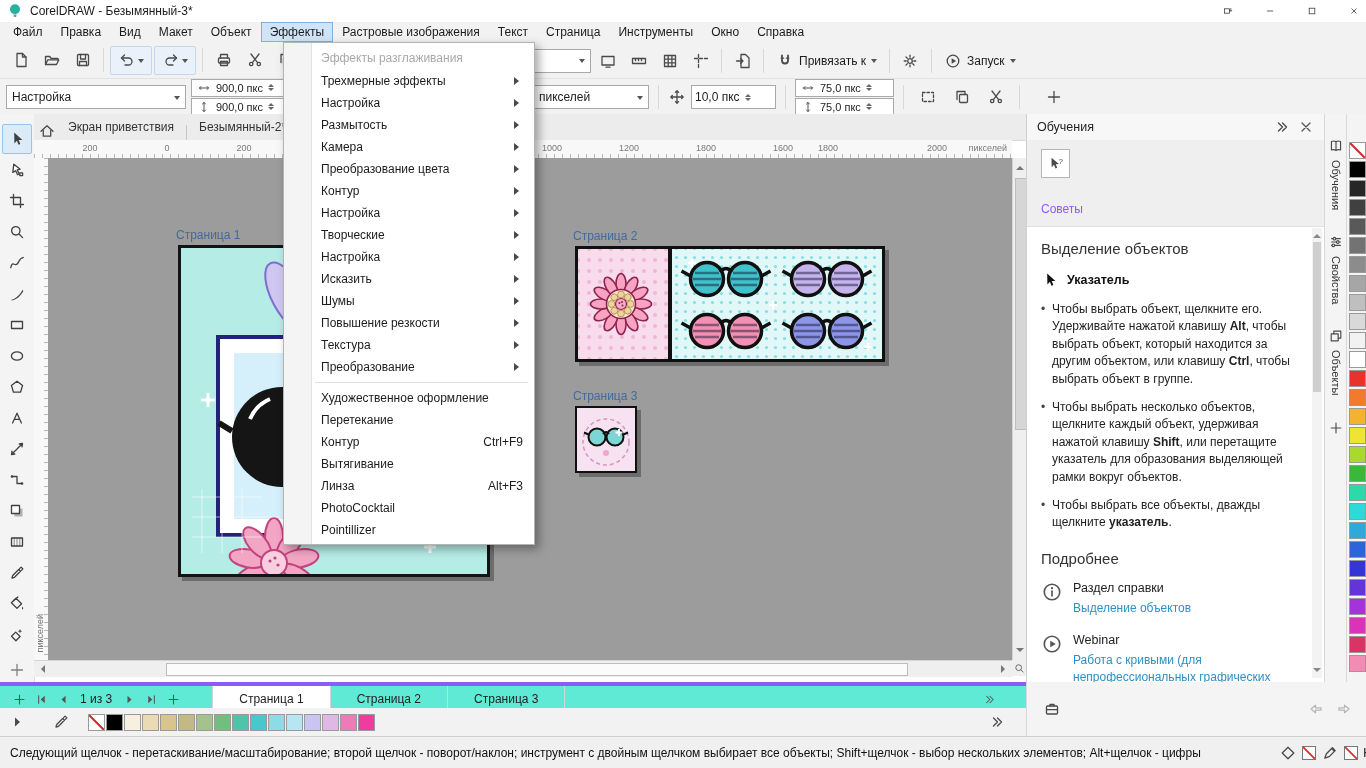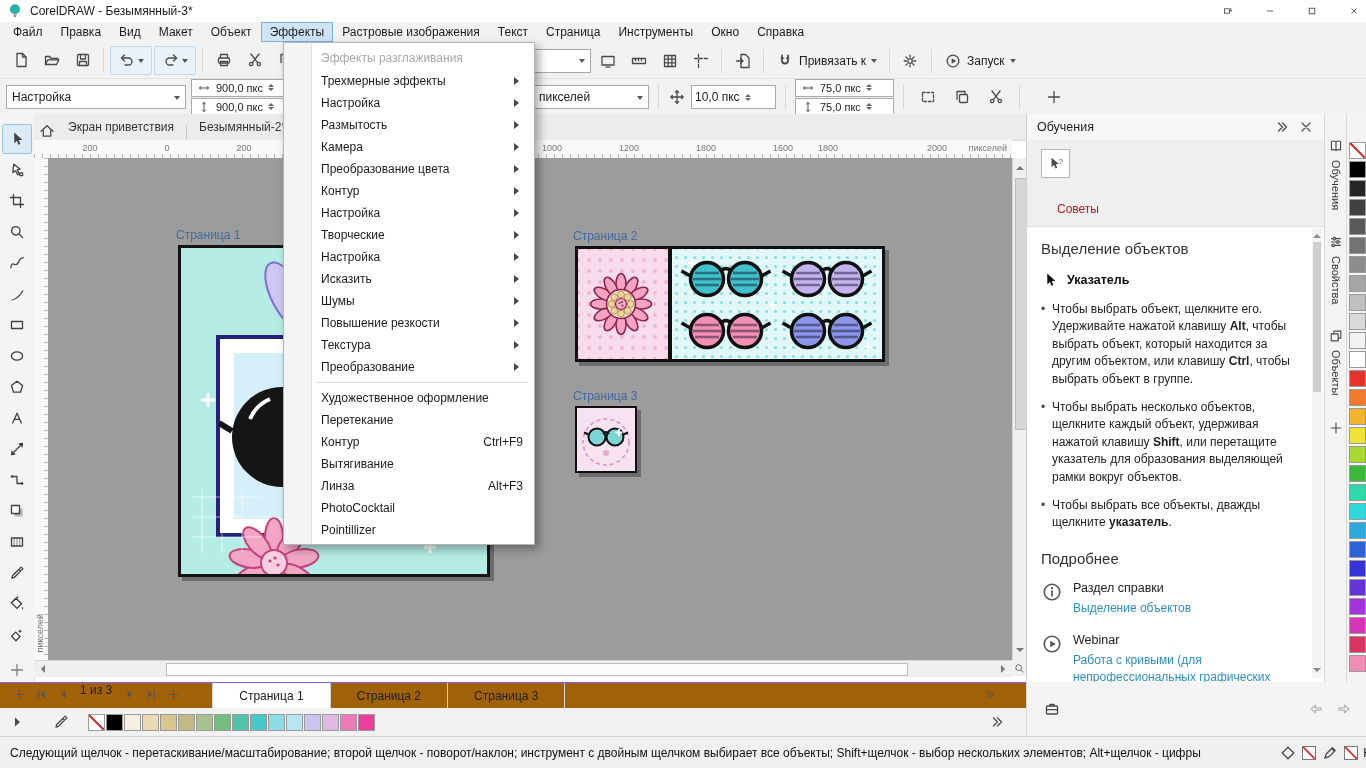--- a/index.html
+++ b/index.html
@@ -76,21 +76,21 @@
   .sarrow{position:absolute;width:0;height:0;border:4px solid transparent}
   #zoom-corner{position:absolute;left:1012px;top:660px;width:14px;height:16px;background:#efefef;display:flex;align-items:center;justify-content:center;color:#666}
   #zoom-corner svg{width:11px;height:11px;stroke:currentColor;fill:none;stroke-width:1.4}
 
   
   #docker{position:absolute;left:1026px;top:114px;width:298px;height:568px;background:#fff;border-left:1px solid #cfcfcf;display:flex;flex-direction:column}
   #docker-header{height:26px;display:flex;align-items:center;padding:0 10px;gap:6px;background:#f7f7f7}
   #docker-title{font-size:12.5px;color:#222}
   #docker-tips{height:86px;background:#efefef;border-bottom:1px solid #e0e0e0;position:relative}
   .tipbox{position:absolute;left:14px;top:9px;width:27px;height:27px;background:#fff;border:1px solid #b5b5b5;display:flex;align-items:center;justify-content:center;color:#333}
-  #tips-label{position:absolute;left:30px;bottom:10px;color:#b91c1c}
+  #tips-label{position:absolute;left:14px;bottom:10px;color:#8b5cf6}
   #docker-content{flex:1;position:relative;padding:13px 28px 8px 14px;overflow:hidden}
   .dheading{font-size:15px;font-weight:400;color:#333;margin:0 0 14px}
   .pointer-row{display:flex;align-items:center;gap:8px;font-weight:700;font-size:12.5px;margin-bottom:12px;color:#111}
   #dbullets{list-style:none;margin:0;padding:0}
   #dbullets li{position:relative;padding-left:11px;margin-bottom:11px;line-height:1.45;color:#222}
   #dbullets li::before{content:"\2022";position:absolute;left:0;top:0;color:#444}
   .res-row{display:flex;gap:10px;margin-bottom:16px}
   .res-icon{width:22px;height:22px;color:#555}
   .res-icon svg{width:20px;height:20px}
   .res-title{font-size:12.5px;color:#222;margin-bottom:5px}
@@ -102,21 +102,21 @@
   #docker-strip{position:absolute;left:1324px;top:114px;width:22px;height:568px;background:#f4f4f4;border-left:1px solid #d8d8d8;display:flex;flex-direction:column;align-items:center;padding-top:24px;gap:24px}
   .strip-tab{display:flex;flex-direction:column;align-items:center;gap:6px;color:#444}
   .strip-tab .ic{width:16px;height:16px}
   .strip-tab .ic svg{width:14px;height:14px}
   .vlabel{writing-mode:vertical-rl;font-size:11px;color:#333}
   #vpalette{position:absolute;left:1346px;top:114px;width:20px;height:568px;background:#f4f4f4;border-left:1px solid #d8d8d8;display:flex;flex-direction:column;align-items:center;padding-top:28px}
   .swatch{width:15px;height:15px;border:1px solid #9a9a9a;margin-bottom:2px;flex:0 0 auto}
   .swatch.none{background:linear-gradient(to top right,#fff 43%,#d03030 47%,#d03030 53%,#fff 57%)}
 
   
-  #page-bar{position:absolute;left:0;top:682px;width:1026px;height:26px;background:#a16207;border-top:1px solid #8b5cf6;display:flex;align-items:flex-start;padding-left:8px}
+  #page-bar{position:absolute;left:0;top:682px;width:1026px;height:26px;background:#5eead4;border-top:4px solid #8b5cf6;display:flex;align-items:center;padding-left:8px}
   .pbtn{width:22px;height:22px;display:flex;align-items:center;justify-content:center;color:#555;flex:0 0 auto}
   .pbtn svg{width:13px;height:13px}
   #page-counter{padding:0 6px;color:#222;white-space:nowrap}
   #ptabs{display:flex;margin-left:28px;height:26px}
   .ptab{height:25px;display:flex;align-items:center;padding:0 26px;border-right:1px solid #d4d4d4;color:#222;white-space:nowrap}
   .ptab.active{background:#fff;border-left:1px solid #d4d4d4}
 
   
   #bottom-bar{position:absolute;left:0;top:708px;width:1026px;height:28px;background:#f2f2f2;display:flex;align-items:center;padding-left:8px;gap:4px}
   #dpalette{display:flex;margin-left:14px}

